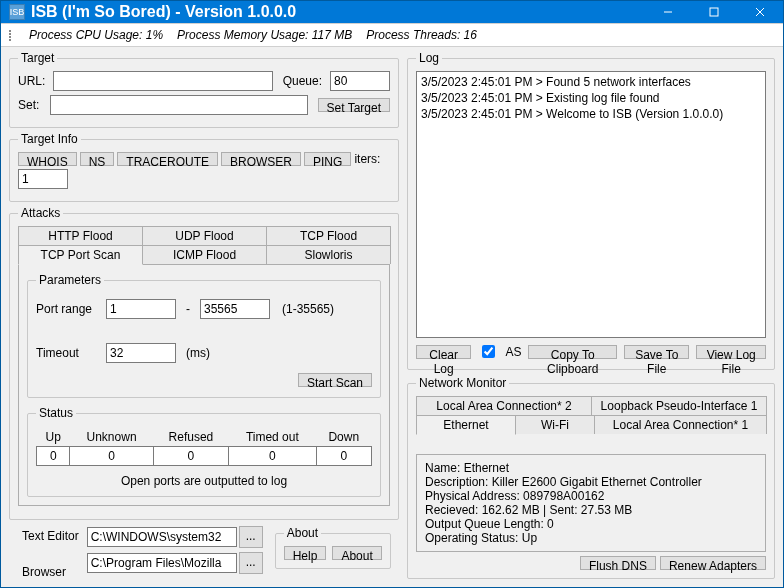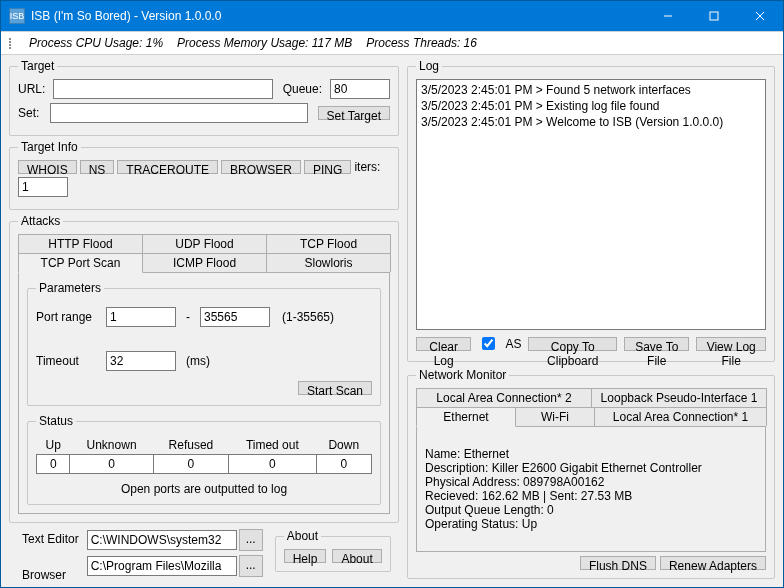--- a/index.html
+++ b/index.html
@@ -1,20 +1,20 @@
 <!DOCTYPE html>
 <html><head>
 <meta charset="utf-8">
 <style>
   * { box-sizing: border-box; font-family: "Segoe UI", Tahoma, sans-serif; font-size: 12px; }
   html,body { margin:0; padding:0; height:100%; background:#fff; }
   .window { width:784px; height:588px; border:1px solid #005a9e; display:flex; flex-direction:column; background:#f0f0f0; }
-  .titlebar { height:30px; background:#0078d7; color:#fff; display:flex; align-items:center; }
+  .titlebar { height:22px; background:#0078d7; color:#fff; display:flex; align-items:center; }
   .titlebar .icon { width:16px; height:16px; background:#5aa0d8; margin:0 6px 0 8px; display:inline-flex; align-items:center; justify-content:center; font-size:9px; color:#fff; border:1px solid #3a7fb5;}
-  .titlebar .title { flex:1; font-size:12px; }
+  .titlebar .title { flex:1; font-size:16px;font-weight:bold; }
   .titlebar .btns { display:flex; height:100%; }
   .titlebar .btn { width:46px; height:100%; display:flex; align-items:center; justify-content:center; color:#fff; }
   .titlebar svg { stroke:#fff; stroke-width:1; fill:none; }
 
   .statusbar { height:24px; background:#fff; border-bottom:1px solid #d0d0d0; border-top:1px solid #d0d0d0; display:flex; align-items:center; padding:0 8px; gap:14px; color:#000;font-style:italic; }
   .statusbar .grip { width:4px; display:flex; flex-direction:column; gap:1px; margin-right:2px;}
   .statusbar .grip span{ display:block; width:2px; height:2px; background:#888;}
 
   .content { flex:1; display:flex; padding:4px 8px 8px 8px; gap:8px; background:#f0f0f0; overflow:hidden;}
   .col-left { width:390px; display:flex; flex-direction:column; gap:4px;}
@@ -50,21 +50,21 @@
 
   
   .paths { display:flex; gap:8px; align-items:flex-start; margin-top:2px;}
   .paths .labels { display:flex; flex-direction:column; gap:22px; padding-top:3px;margin-left:13px;}
   .paths .inputs { display:flex; flex-direction:column; gap:4px; }
   .paths .inputs .prow { display:flex; gap:2px; align-items:center;justify-content:center;}
   .smallbtn { width:24px; height:22px; border:1px solid #adadad; background:#e1e1e1; text-align:center; line-height:18px;}
 
   
   .nmtabs .tabrow .tab { font-size:12px; }
-  .nmpanel { border:1px solid #adadad; padding:20px 8px; background:#f0f0f0; flex:1;}
+  .nmpanel { border:1px solid #adadad; padding:6px 8px; background:#f0f0f0; flex:1;margin-top:20px;}
 
   .nm-actions { display:flex; justify-content:flex-end; gap:4px; margin-top:4px;}
 
   .about-panel { border:1px solid #c8c8c8; padding:6px 8px 8px 8px; background:#f0f0f0;}
 </style>
 </head>
 <body>
 
 <div class="window">
 

